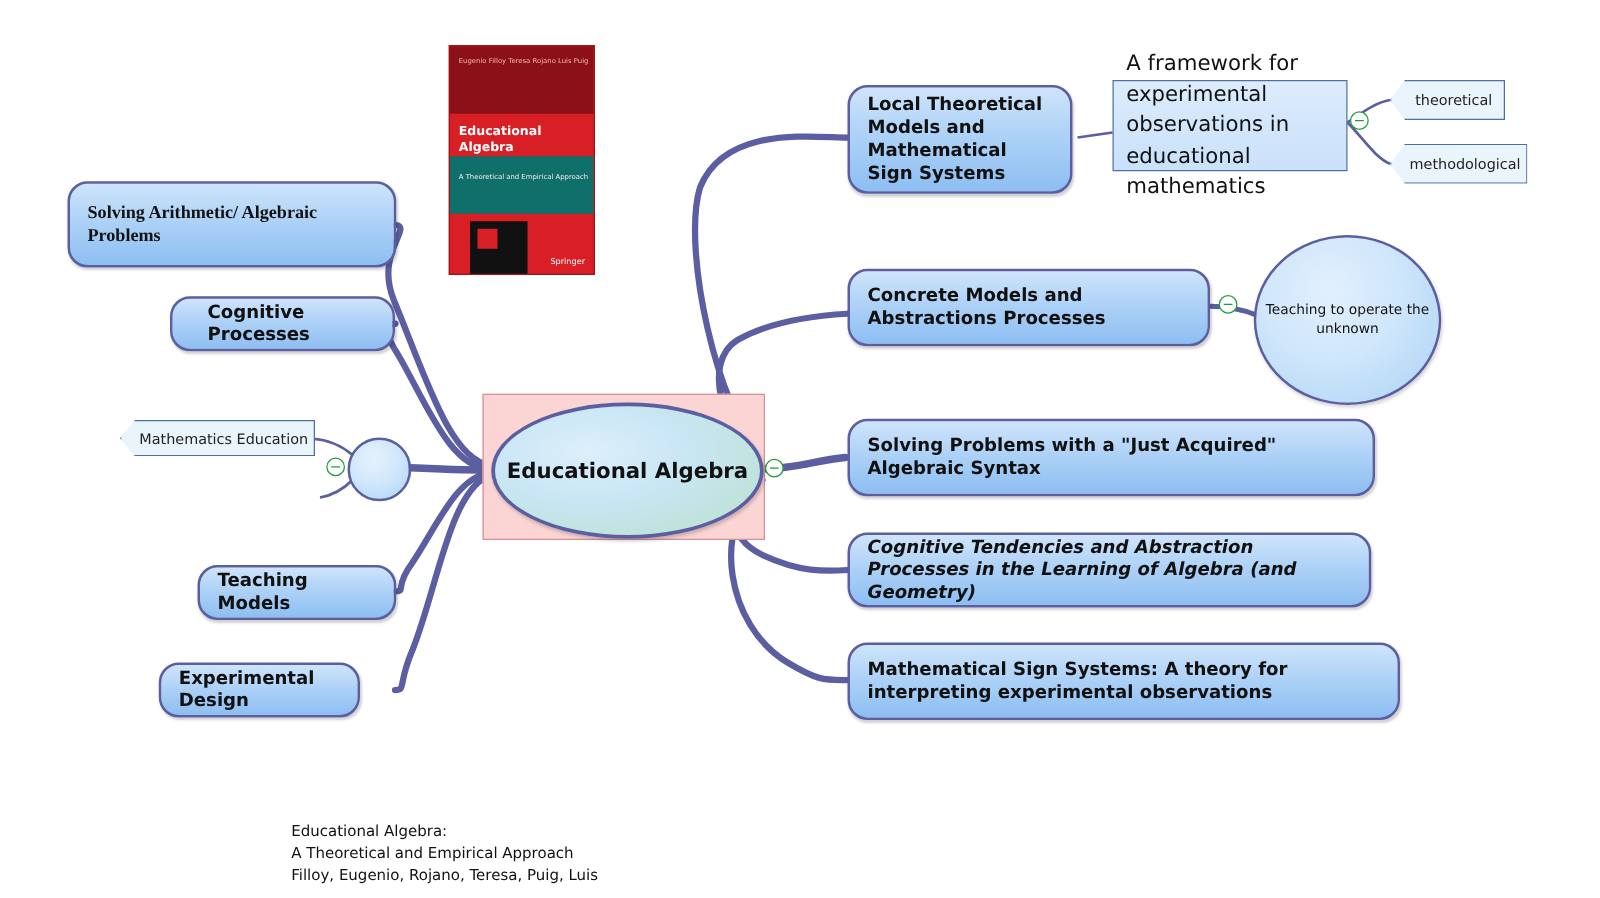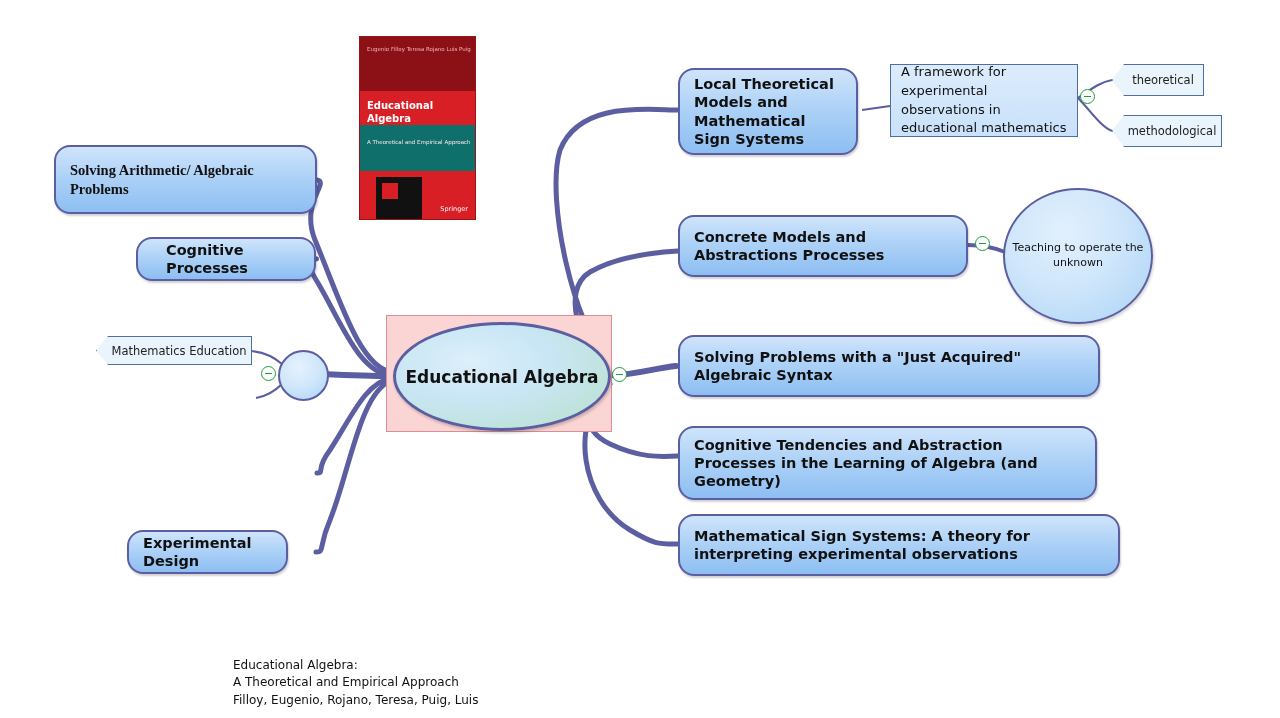--- a/index.html
+++ b/index.html
@@ -101,21 +101,21 @@
     justify-content: center;
     padding-left: 10px;
     box-sizing: border-box;
     clip-path: polygon(12px 0, 100% 0, 100% 100%, 12px 100%, 0 50%);
   }
   
   .prect {
     position: absolute;
     border: 1.5px solid #4d6fa5;
     background: linear-gradient(to bottom, #dcecfc 0%, #c9e1fa 100%);
-    font-size: 13px;
+    font-size: 17px;
     color: #111;
     padding: 8px 10px;
     box-sizing: border-box;
     line-height: 1.45;
     display: flex;
     align-items: center;
   }
   
   .minus {
     position: absolute;
@@ -268,20 +268,23 @@
   </div>
 
   <div class="node rrect left" style="left:54px; top:145px; width:263px; height:69px;font-family:Liberation Serif, serif;">
     <span>Solving Arithmetic/ Algebraic Problems</span>
   </div>
 
   <div class="node rrect left" style="left:136px; top:237px; width:180px; height:44px;padding-left:28px;">
     <span>Cognitive Processes</span>
   </div>
 
+  <div class="node rrect left" style="left:158px; top:452px; width:159px; height:44px;">
+    <span>Teaching Models</span>
+  </div>
 
   <div class="node rrect left" style="left:127px; top:530px; width:161px; height:44px;">
     <span>Experimental Design</span>
   </div>
 
   <div class="small-circle" style="left:278px; top:350px; width:47px; height:47px;"></div>
   <div class="minus" style="left:261px; top:366px;"></div>
 
   <div class="chev" style="left:96px; top:336px; width:156px; height:29px;">
     <span>Mathematics Education</span>
@@ -292,21 +295,21 @@
   </div>
 
   <div class="node rrect" style="left:678px; top:215px; width:290px; height:62px;">
     <span>Concrete Models and Abstractions Processes</span>
   </div>
 
   <div class="node rrect" style="left:678px; top:335px; width:422px; height:62px;">
     <span>Solving Problems with a "Just Acquired" Algebraic Syntax</span>
   </div>
 
-  <div class="node rrect" style="left:678px; top:426px; width:419px; height:74px;">
+  <div class="node rrect" style="left:678px; top:426px; width:419px; height:60px;font-style:italic;">
     <span>Cognitive Tendencies and Abstraction Processes in the Learning of Algebra (and Geometry)</span>
   </div>
 
   <div class="node rrect" style="left:678px; top:514px; width:442px; height:62px;">
     <span>Mathematical Sign Systems: A theory for interpreting experimental observations</span>
   </div>
 
   <div class="minus" style="left:966px; top:103px;"></div>
   <div class="minus" style="left:975px; top:236px;"></div>
   <div class="minus" style="left:612px; top:367px;"></div>

